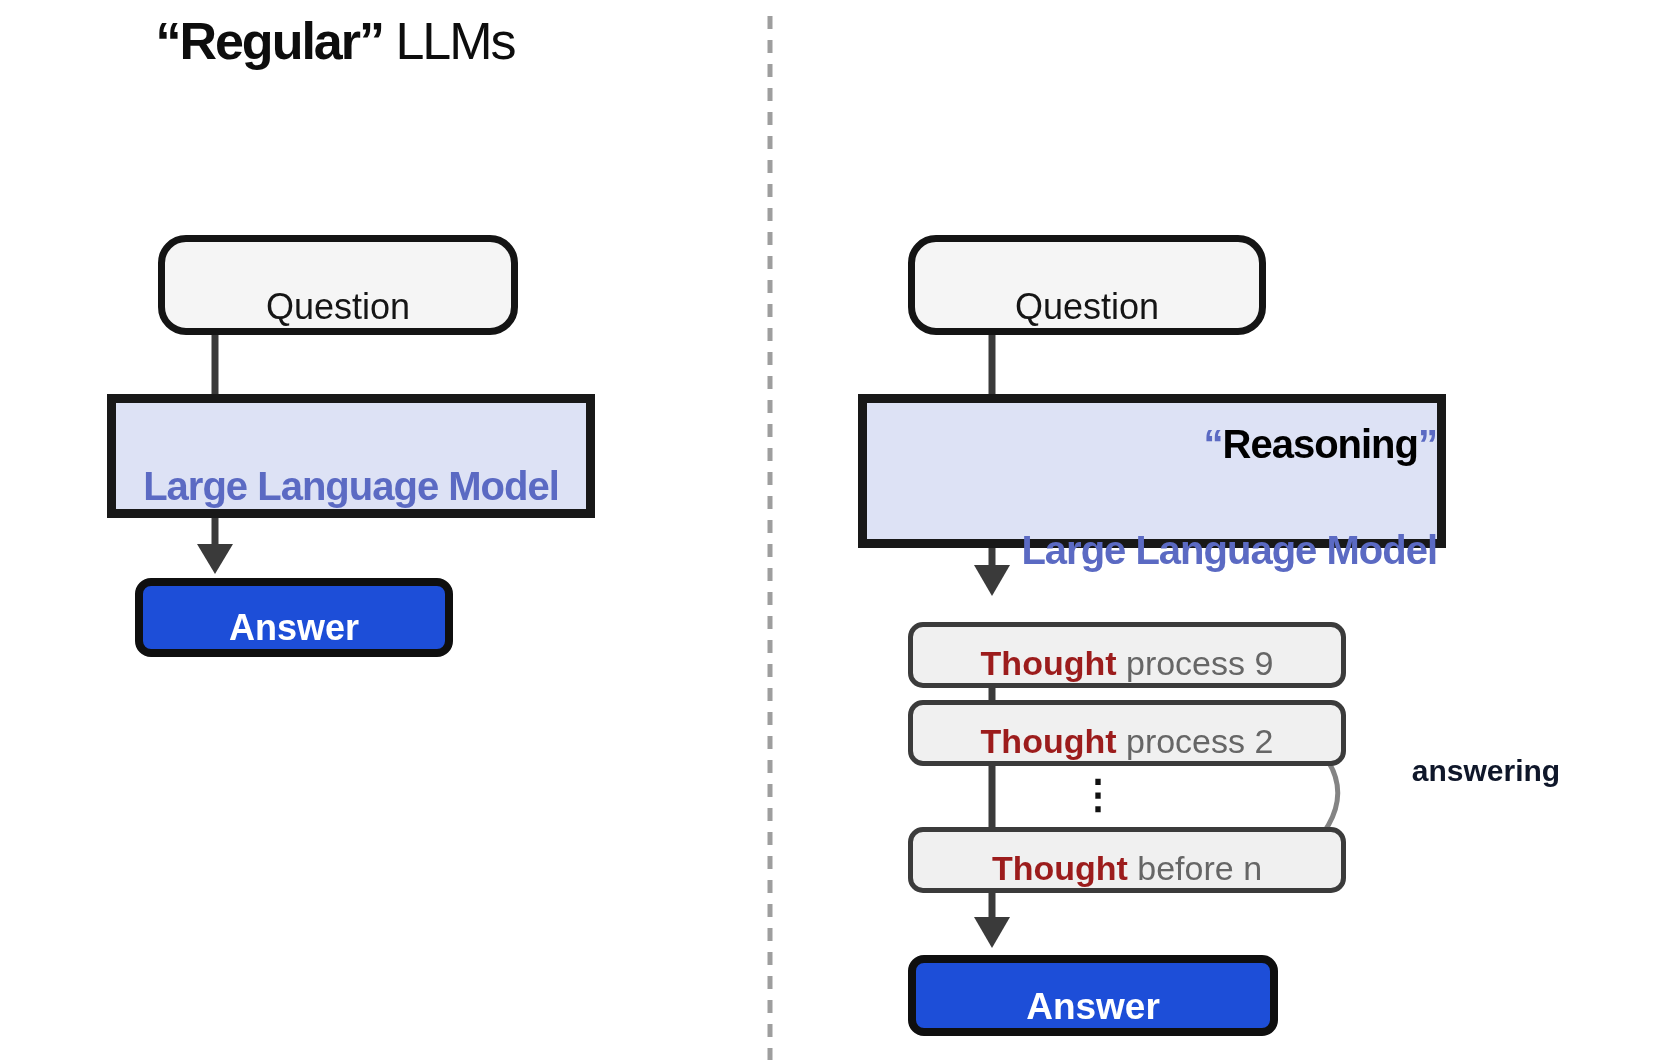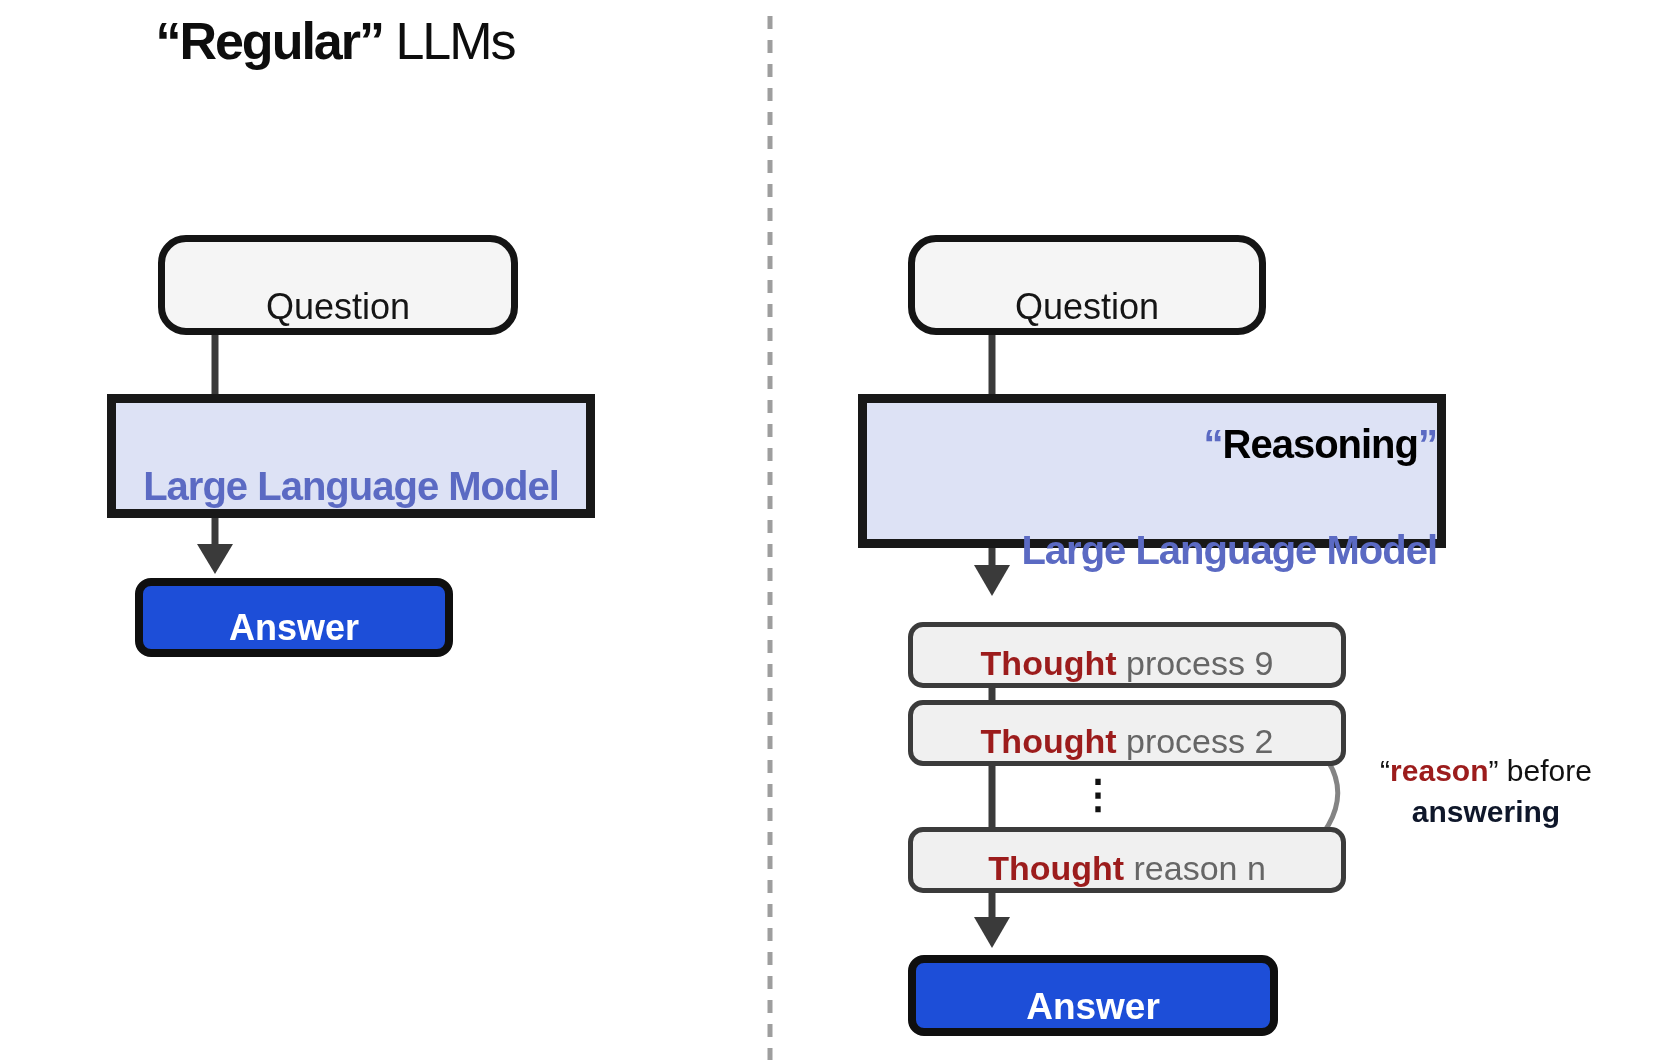--- a/index.html
+++ b/index.html
@@ -110,27 +110,24 @@
     <span class="tword">Thought</span><span> process 9</span>
   </div>
 
   <div class="abs center thoughtbox" style="top:700px;">
     <span class="tword">Thought</span><span> process 2</span>
   </div>
 
   <div class="abs ellipsis">⋮</div>
 
   <div class="abs center thoughtbox" style="top:827px;">
-    <span class="tword">Thought</span><span> reason n</span>
+    <span class="tword">Thought</span><span> before n</span>
   </div>
 
   <div class="abs center ansbox" style="left:908px;top:955px;width:370px;height:81px;font-size:37px;">
     <span>Answer</span>
   </div>
 
   <div class="abs note">
-    <div>
-      <span>“</span><span class="reason">reason</span><span>” before</span>
-    </div>
     <div class="answering">answering</div>
   </div>
 
 </div>
 
 </body></html>

